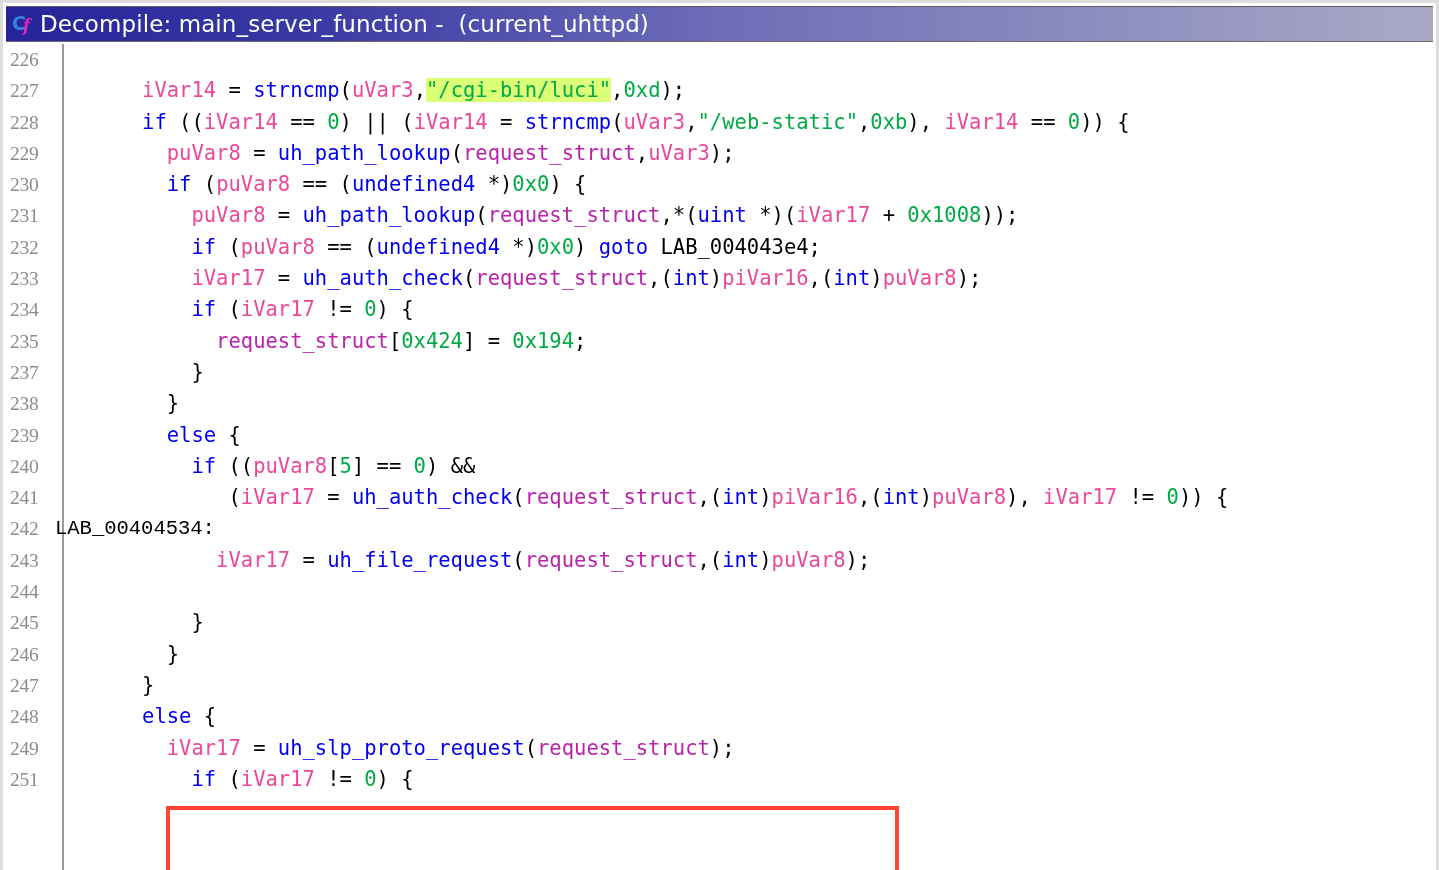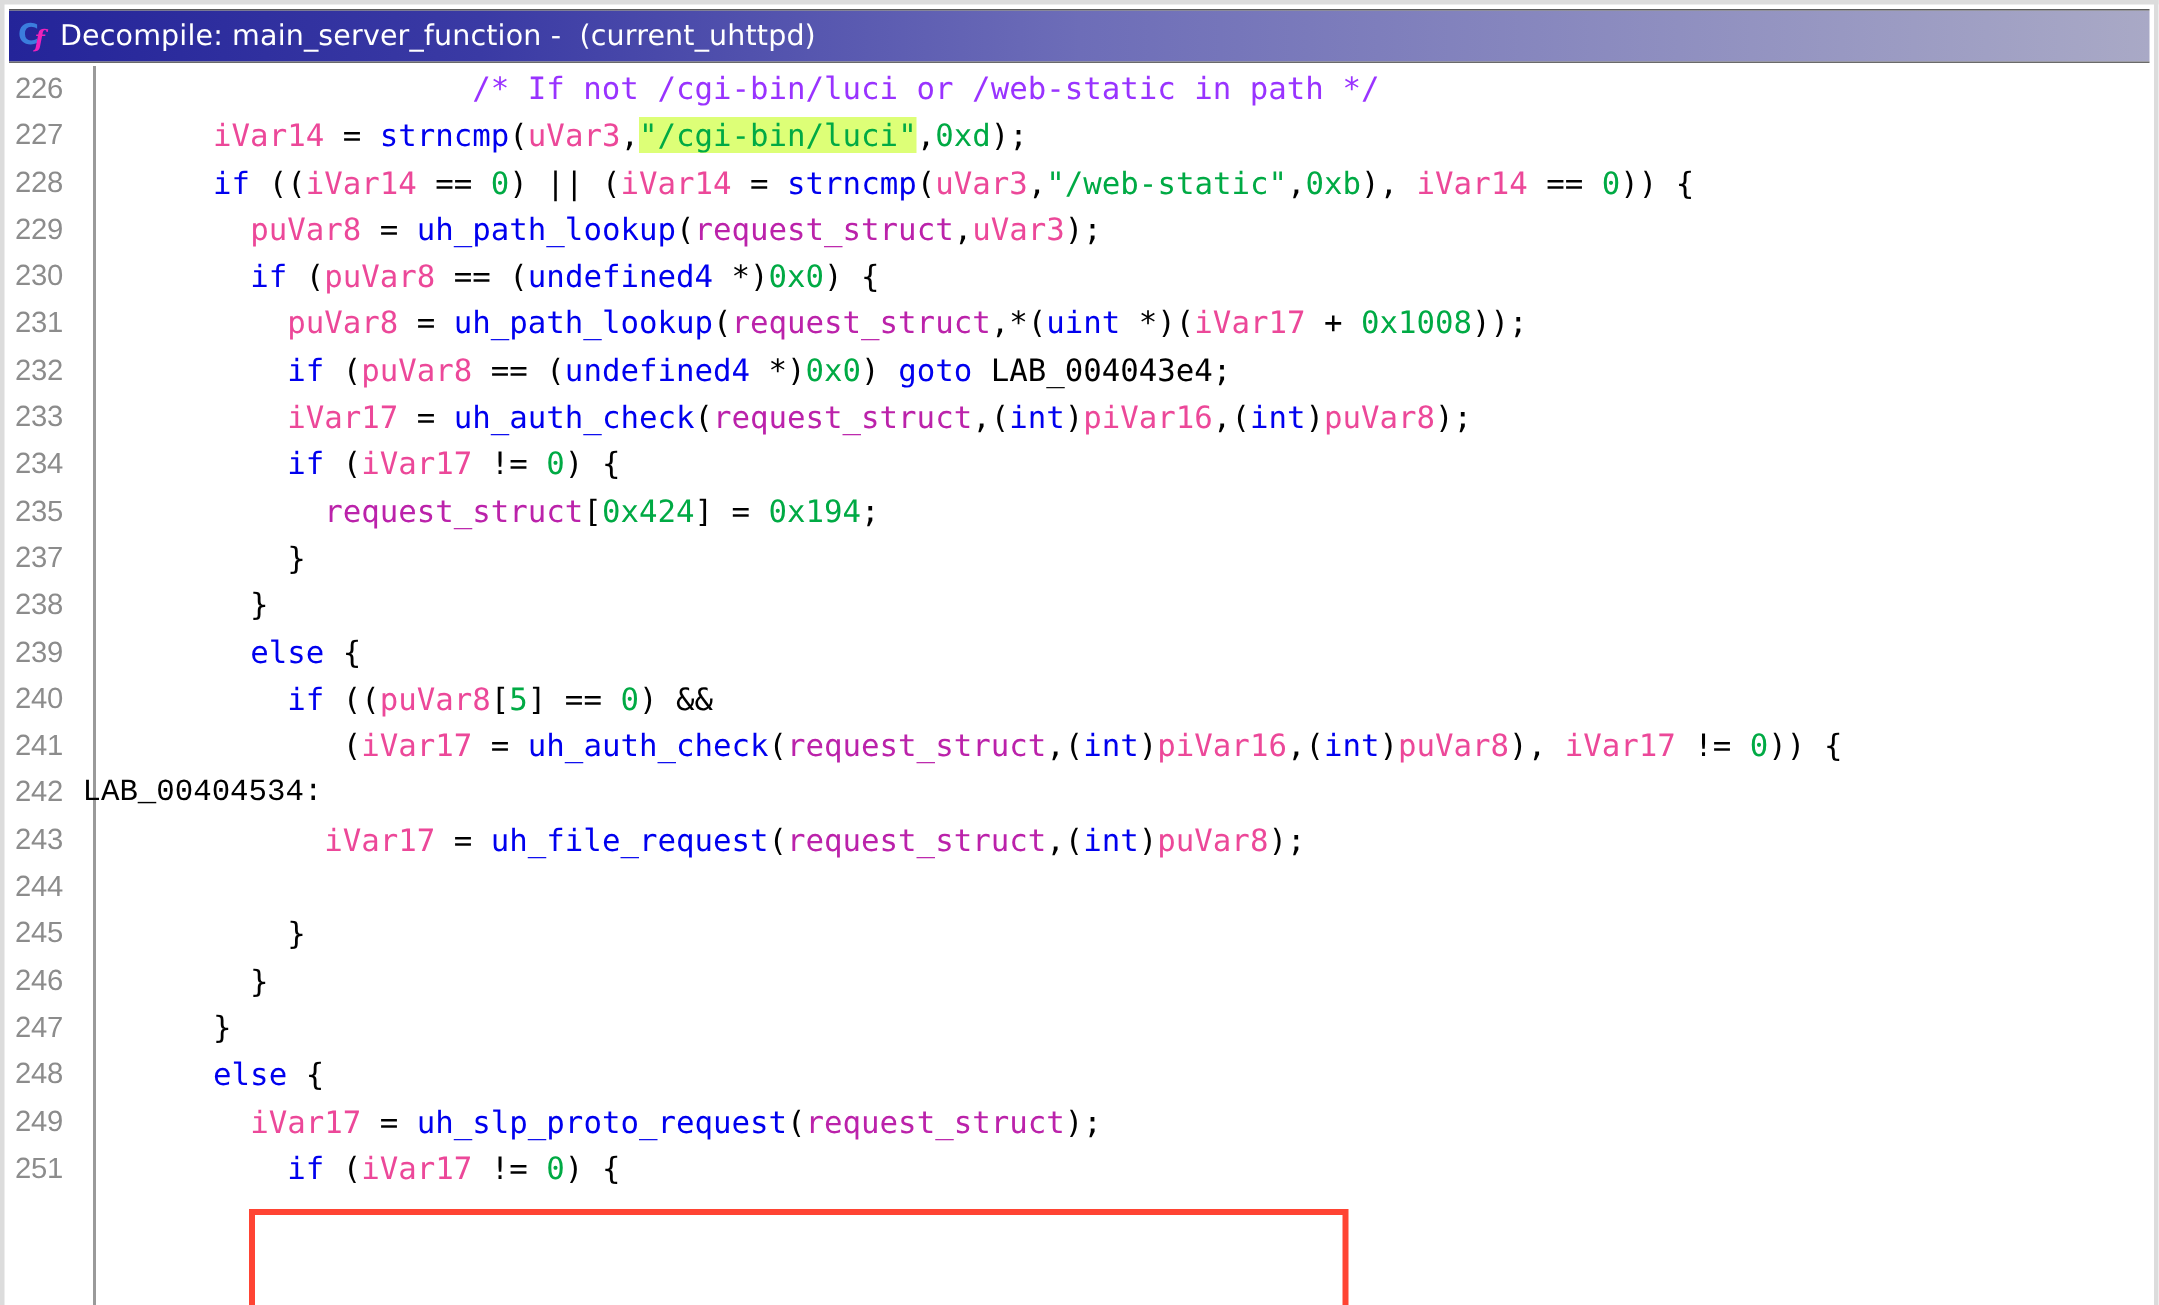--- a/index.html
+++ b/index.html
@@ -66,21 +66,21 @@
     font-family: "DejaVu Serif", serif;
     font-weight: bold;
     font-style: italic;
     font-size: 16px;
     color: #ee22bb;
     line-height: 18px;
   }
   #title-text {
     color: #ffffff;
     font-family: "DejaVu Sans", sans-serif;
-    font-size: 19px;
+    font-size: 23px;
     letter-spacing: 0.1px;
     white-space: pre;
   }
 
   
   #code-area {
     position: absolute;
     top: 41px;
     left: 3px;
     right: 3px;
@@ -104,21 +104,21 @@
     font-family: "DejaVu Sans Mono", monospace;
     font-size: 20.5px;
   }
   .lineno {
     position: absolute;
     left: 4px;
     top: 0;
     width: 48px;
     text-align: left;
     color: #8c8c8c;
-    font-family: Liberation Sans, sans-serif;
+    font-family: Liberation Serif, serif;
     font-size: 19.5px;
     letter-spacing: -0.2px;
   }
   .linecode {
     position: absolute;
     left: 62px;
     top: 0;
     white-space: pre;
   }
 
@@ -157,21 +157,21 @@
     <span class="title-icon">
       <span class="c-glyph">C</span>
       <span class="f-glyph">f</span>
     </span>
     <span id="title-text">Decompile: main_server_function -  (current_uhttpd)</span>
   </div>
 
   <div id="code-area">
     <div id="gutter-rule"></div>
     <div id="code-lines">
-        <div class="code-line"><span class="lineno">226</span><span class="linecode"><span class="tk-plain">                    </span><span class="tk-comment">/* If not /cgi-bin/luci or /web-static in path */</span></span></div>
+        <div class="code-line"><span class="lineno">226</span></div>
         <div class="code-line"><span class="lineno">227</span><span class="linecode"><span class="tk-plain">      </span><span class="tk-var">iVar14</span><span class="tk-plain"> = </span><span class="tk-func">strncmp</span><span class="tk-plain">(</span><span class="tk-var">uVar3</span><span class="tk-plain">,</span><span class="tk-str tk-hl">"/cgi-bin/luci"</span><span class="tk-plain">,</span><span class="tk-num">0xd</span><span class="tk-plain">);</span></span></div>
         <div class="code-line"><span class="lineno">228</span><span class="linecode"><span class="tk-plain">      </span><span class="tk-kw">if</span><span class="tk-plain"> ((</span><span class="tk-var">iVar14</span><span class="tk-plain"> == </span><span class="tk-num">0</span><span class="tk-plain">) || (</span><span class="tk-var">iVar14</span><span class="tk-plain"> = </span><span class="tk-func">strncmp</span><span class="tk-plain">(</span><span class="tk-var">uVar3</span><span class="tk-plain">,</span><span class="tk-str">"/web-static"</span><span class="tk-plain">,</span><span class="tk-num">0xb</span><span class="tk-plain">), </span><span class="tk-var">iVar14</span><span class="tk-plain"> == </span><span class="tk-num">0</span><span class="tk-plain">)) {</span></span></div>
         <div class="code-line"><span class="lineno">229</span><span class="linecode"><span class="tk-plain">        </span><span class="tk-var">puVar8</span><span class="tk-plain"> = </span><span class="tk-func">uh_path_lookup</span><span class="tk-plain">(</span><span class="tk-param">request_struct</span><span class="tk-plain">,</span><span class="tk-var">uVar3</span><span class="tk-plain">);</span></span></div>
         <div class="code-line"><span class="lineno">230</span><span class="linecode"><span class="tk-plain">        </span><span class="tk-kw">if</span><span class="tk-plain"> (</span><span class="tk-var">puVar8</span><span class="tk-plain"> == (</span><span class="tk-type">undefined4</span><span class="tk-plain"> *)</span><span class="tk-num">0x0</span><span class="tk-plain">) {</span></span></div>
         <div class="code-line"><span class="lineno">231</span><span class="linecode"><span class="tk-plain">          </span><span class="tk-var">puVar8</span><span class="tk-plain"> = </span><span class="tk-func">uh_path_lookup</span><span class="tk-plain">(</span><span class="tk-param">request_struct</span><span class="tk-plain">,*(</span><span class="tk-type">uint</span><span class="tk-plain"> *)(</span><span class="tk-var">iVar17</span><span class="tk-plain"> + </span><span class="tk-num">0x1008</span><span class="tk-plain">));</span></span></div>
         <div class="code-line"><span class="lineno">232</span><span class="linecode"><span class="tk-plain">          </span><span class="tk-kw">if</span><span class="tk-plain"> (</span><span class="tk-var">puVar8</span><span class="tk-plain"> == (</span><span class="tk-type">undefined4</span><span class="tk-plain"> *)</span><span class="tk-num">0x0</span><span class="tk-plain">) </span><span class="tk-kw">goto</span><span class="tk-plain"> </span><span class="tk-label">LAB_004043e4</span><span class="tk-plain">;</span></span></div>
         <div class="code-line"><span class="lineno">233</span><span class="linecode"><span class="tk-plain">          </span><span class="tk-var">iVar17</span><span class="tk-plain"> = </span><span class="tk-func">uh_auth_check</span><span class="tk-plain">(</span><span class="tk-param">request_struct</span><span class="tk-plain">,(</span><span class="tk-type">int</span><span class="tk-plain">)</span><span class="tk-var">piVar16</span><span class="tk-plain">,(</span><span class="tk-type">int</span><span class="tk-plain">)</span><span class="tk-var">puVar8</span><span class="tk-plain">);</span></span></div>
         <div class="code-line"><span class="lineno">234</span><span class="linecode"><span class="tk-plain">          </span><span class="tk-kw">if</span><span class="tk-plain"> (</span><span class="tk-var">iVar17</span><span class="tk-plain"> != </span><span class="tk-num">0</span><span class="tk-plain">) {</span></span></div>
         <div class="code-line"><span class="lineno">235</span><span class="linecode"><span class="tk-plain">            </span><span class="tk-param">request_struct</span><span class="tk-plain">[</span><span class="tk-num">0x424</span><span class="tk-plain">] = </span><span class="tk-num">0x194</span><span class="tk-plain">;</span></span></div>
         <div class="code-line"><span class="lineno">237</span><span class="linecode"><span class="tk-plain">          }</span></span></div>

